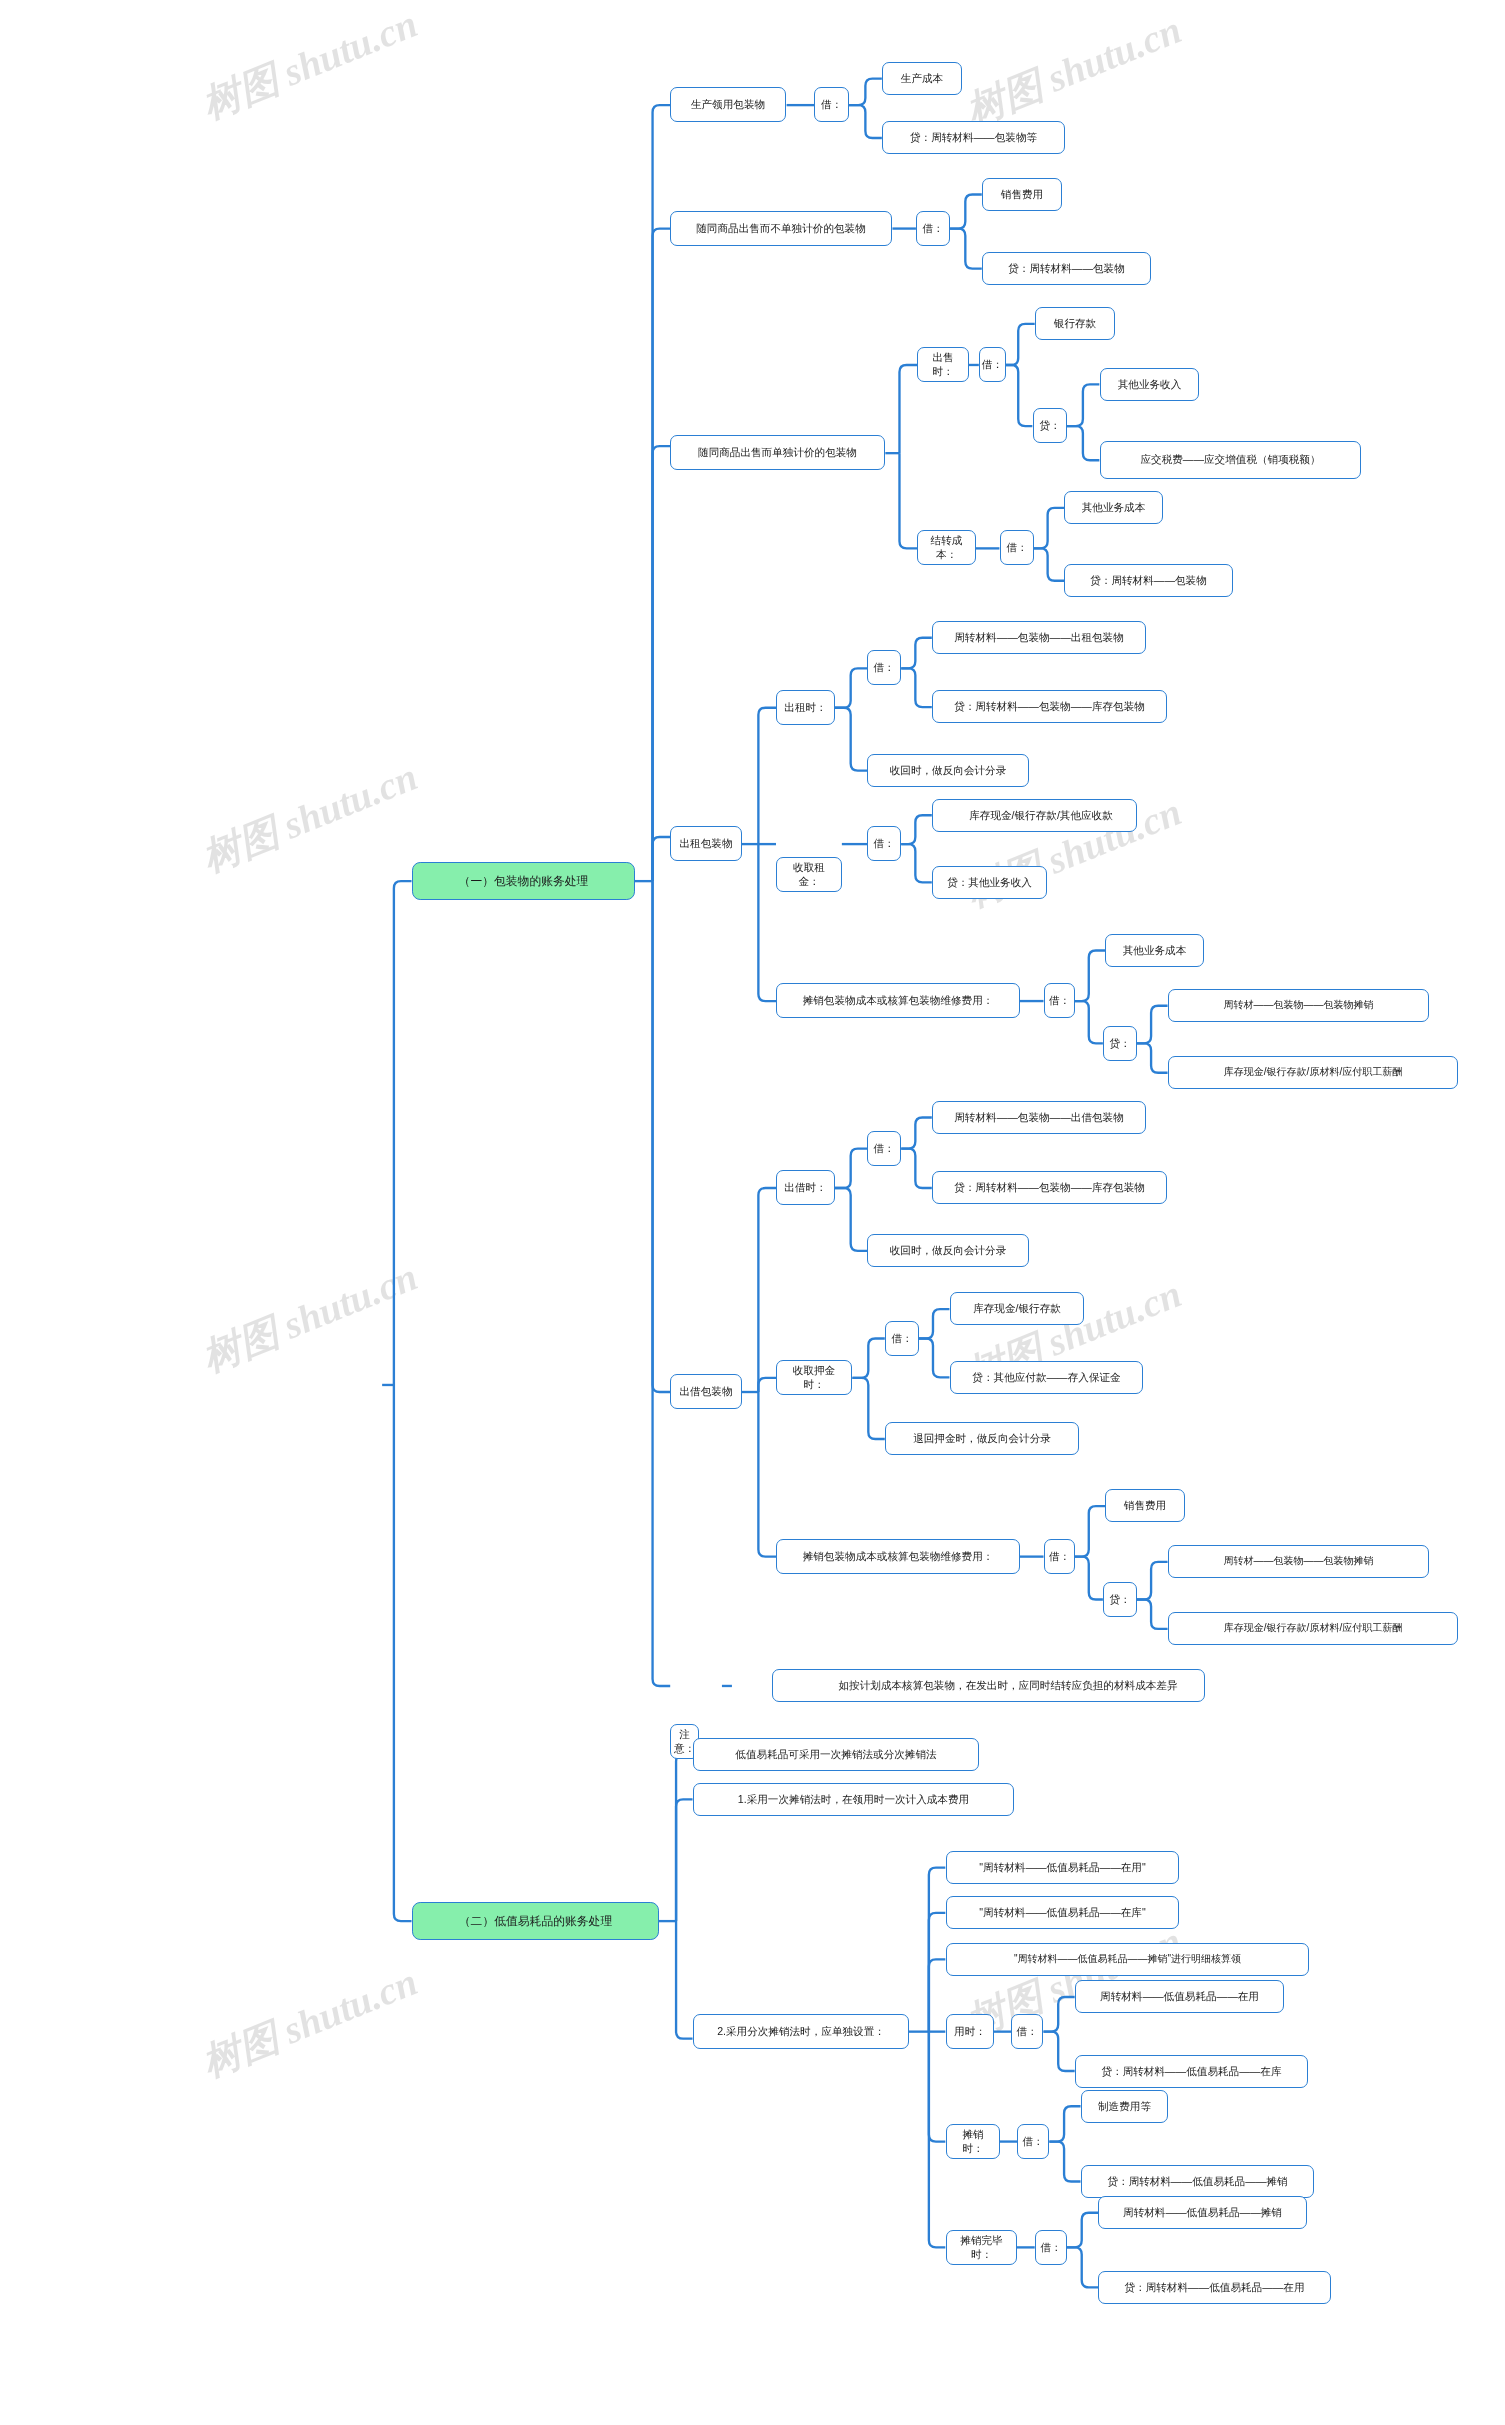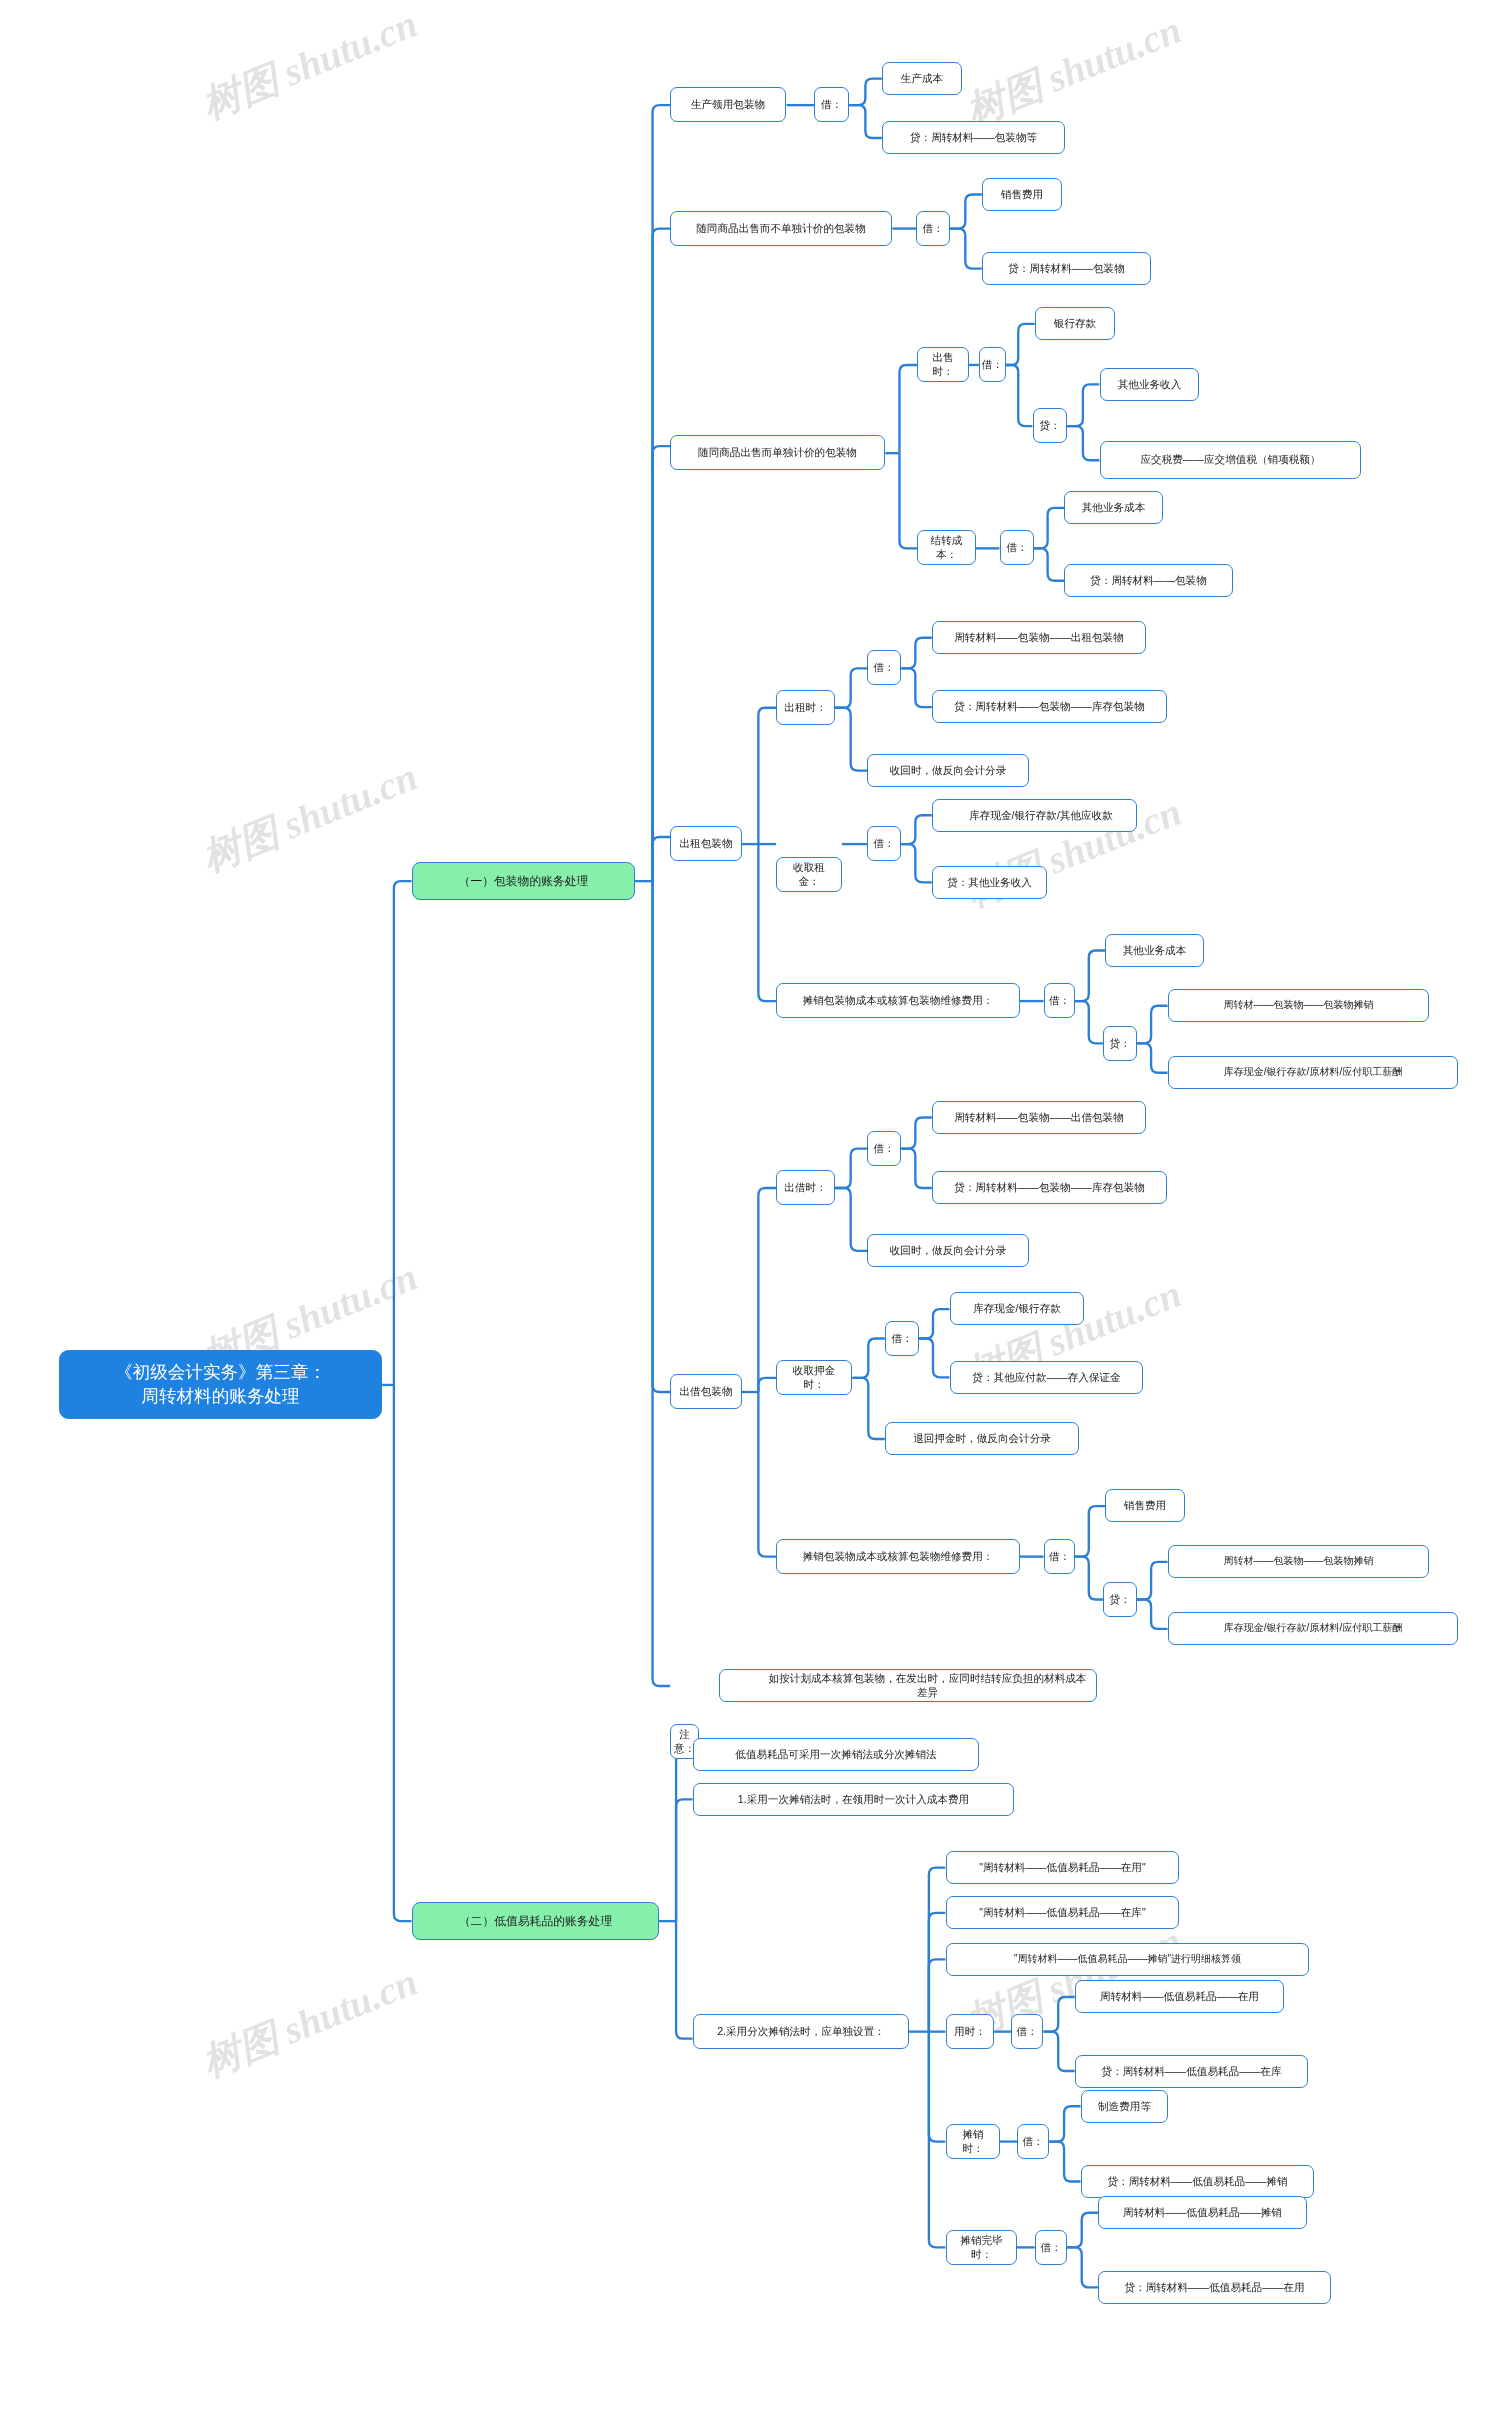--- a/index.html
+++ b/index.html
@@ -141,22 +141,20 @@
       <path d="M1700,3642 H1730"></path>
       <path d="M1785,3642 H1798 Q1810,3642 1810,3630 V3594 Q1810,3582 1822,3582 H1838"></path>
       <path d="M1785,3642 H1798 Q1810,3642 1810,3654 V3698 Q1810,3710 1822,3710 H1838"></path>
 
       <path d="M1728,3822 H1760"></path>
       <path d="M1815,3822 H1828 Q1840,3822 1840,3810 V3775 Q1840,3763 1852,3763 H1868"></path>
       <path d="M1815,3822 H1828 Q1840,3822 1840,3834 V3878 Q1840,3890 1852,3890 H1868"></path>
     </g>
   </svg>
 
-  <div class="node root" style="left:59px;top:1350px;width:323px;height:69px;white-space:pre-line;">《初级会计实务》第三章：
-周转材料的账务处理</div>
 
   <div class="node sec t20" style="left:412px;top:862px;width:223px;height:38px;">（一）包装物的账务处理</div>
   <div class="node sec t20" style="left:412px;top:1902px;width:247px;height:38px;">（二）低值易耗品的账务处理</div>
 
   <div class="node t18" style="left:670px;top:87px;width:116px;height:35px;">生产领用包装物</div>
   <div class="node t18" style="left:814px;top:87px;width:35px;height:35px;">借：</div>
   <div class="node t18" style="left:882px;top:62px;width:80px;height:33px;">生产成本</div>
   <div class="node t18" style="left:882px;top:121px;width:183px;height:33px;">贷：周转材料——包装物等</div>
 
   <div class="node t18" style="left:670px;top:211px;width:222px;height:35px;">随同商品出售而不单独计价的包装物</div>
@@ -211,21 +209,21 @@
   <div class="node t18" style="left:885px;top:1422px;width:194px;height:33px;">退回押金时，做反向会计分录</div>
 
   <div class="node t18" style="left:776px;top:1539px;width:244px;height:35px;">摊销包装物成本或核算包装物维修费用：</div>
   <div class="node t18" style="left:1044px;top:1539px;width:31px;height:35px;">借：</div>
   <div class="node t18" style="left:1105px;top:1489px;width:80px;height:33px;">销售费用</div>
   <div class="node t18" style="left:1103px;top:1582px;width:34px;height:35px;">贷：</div>
   <div class="node t17" style="left:1168px;top:1545px;width:261px;height:33px;">周转材——包装物——包装物摊销</div>
   <div class="node t17" style="left:1168px;top:1612px;width:290px;height:33px;">库存现金/银行存款/原材料/应付职工薪酬</div>
 
   <div class="node t18" style="left:670px;top:1724px;width:29px;height:35px;">注意：</div>
-  <div class="node t18" style="left:719px;top:1669px;width:378px;height:33px;padding-left:46px;">如按计划成本核算包装物，在发出时，应同时结转应负担的材料成本差异</div>
+  <div class="node t18" style="left:772px;top:1669px;width:433px;height:33px;padding-left:46px;">如按计划成本核算包装物，在发出时，应同时结转应负担的材料成本差异</div>
 
   <div class="node t18" style="left:693px;top:1738px;width:286px;height:33px;">低值易耗品可采用一次摊销法或分次摊销法</div>
   <div class="node t18" style="left:693px;top:1783px;width:321px;height:33px;">1.采用一次摊销法时，在领用时一次计入成本费用</div>
   <div class="node t18" style="left:693px;top:2014px;width:216px;height:35px;">2.采用分次摊销法时，应单独设置：</div>
 
   <div class="node t18" style="left:946px;top:1851px;width:233px;height:33px;">"周转材料——低值易耗品——在用"</div>
   <div class="node t18" style="left:946px;top:1896px;width:233px;height:33px;">"周转材料——低值易耗品——在库"</div>
   <div class="node t17" style="left:946px;top:1943px;width:363px;height:33px;">"周转材料——低值易耗品——摊销"进行明细核算领</div>
 
   <div class="node t18" style="left:946px;top:2014px;width:48px;height:35px;">用时：</div>

